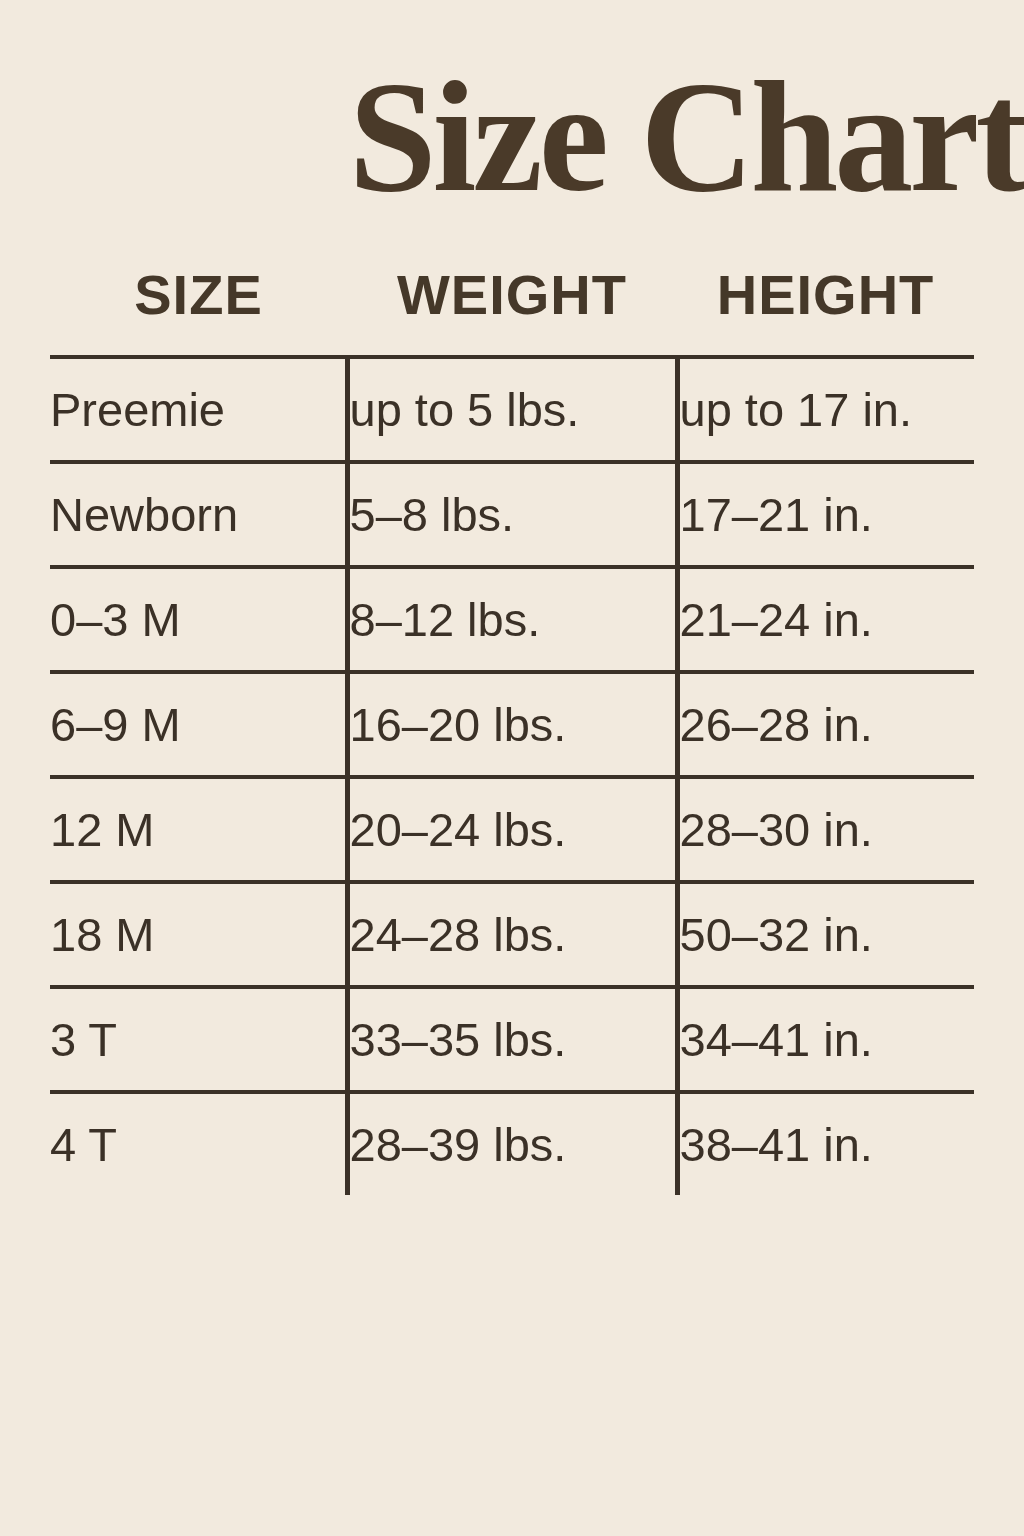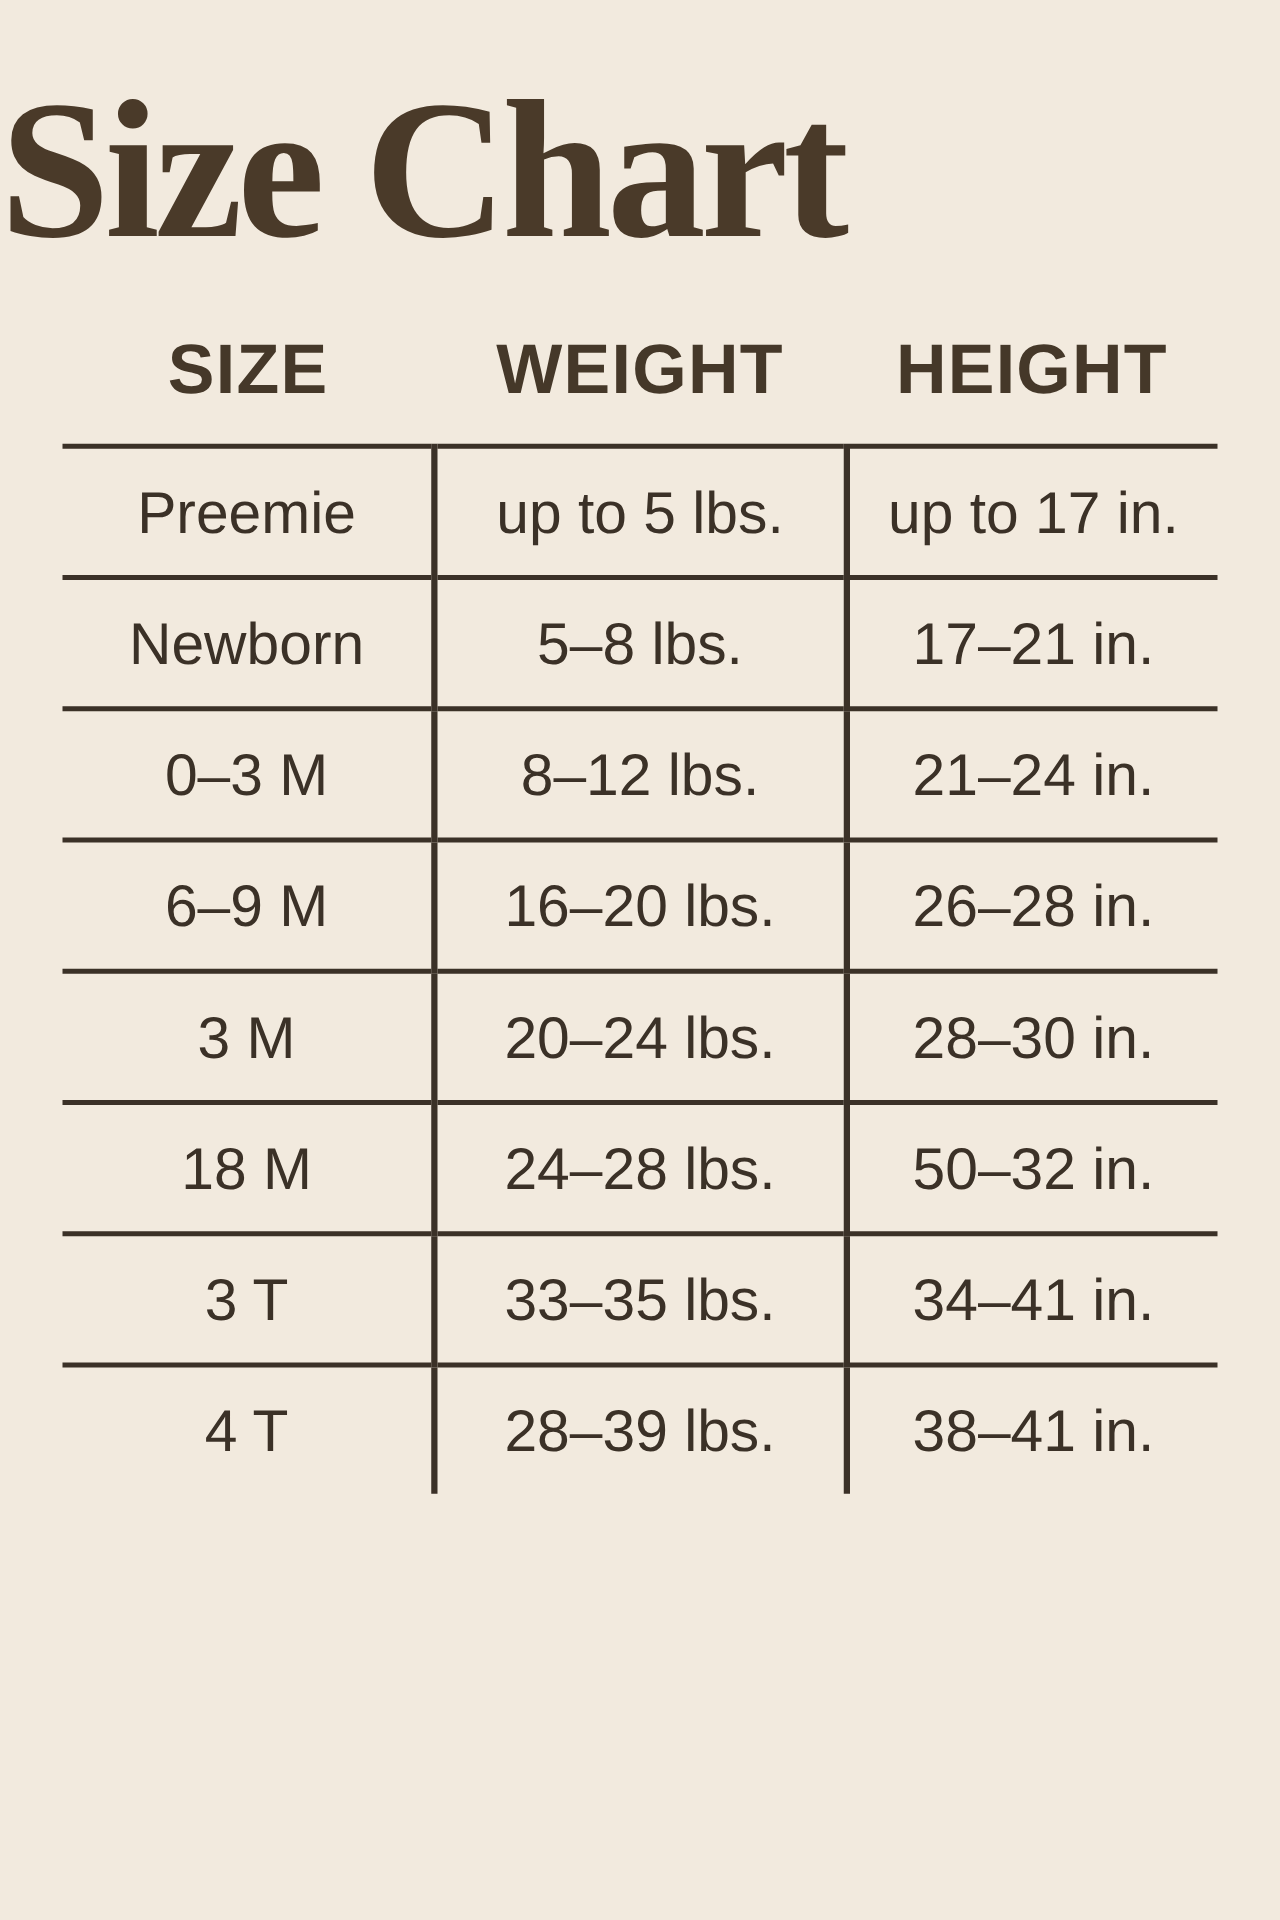--- a/index.html
+++ b/index.html
@@ -14,21 +14,21 @@
     font-family: "Liberation Sans", sans-serif;
     overflow: hidden;
   }
   .page-title {
     margin: 58px 0 0 0;
     font-family: "Liberation Serif", serif;
     font-weight: bold;
     font-size: 158px;
     line-height: 1.0;
     letter-spacing: -4px;
-    text-align: left;
+    text-align: right;
     color: #4a3a29;
   }
   table.size-table {
     border-collapse: collapse;
     table-layout: fixed;
     width: 924px;
     margin: 46px auto 0 auto;
   }
   table.size-table col.c-size   { width: 297px; }
   table.size-table col.c-weight { width: 330px; }
@@ -38,21 +38,20 @@
     font-size: 56px;
     font-weight: bold;
     letter-spacing: 1px;
     text-align: center;
     color: #453829;
     padding: 0 0 28px 0;
     border-bottom: 4px solid #3b3127;
   }
   table.size-table tbody td {
     font-size: 47px;
-    text-align: center;
     vertical-align: middle;
     height: 101px;
     padding: 0;
     color: #3b3127;
     border-bottom: 4px solid #3b3127;
   }
   table.size-table tbody td.mid {
     border-left: 5px solid #3b3127;
     border-right: 5px solid #3b3127;
   }
@@ -93,21 +92,21 @@
       <td>0–3 M</td>
       <td class="mid">8–12 lbs.</td>
       <td>21–24 in.</td>
     </tr>
     <tr>
       <td>6–9 M</td>
       <td class="mid">16–20 lbs.</td>
       <td>26–28 in.</td>
     </tr>
     <tr>
-      <td>3 M</td>
+      <td>12 M</td>
       <td class="mid">20–24 lbs.</td>
       <td>28–30 in.</td>
     </tr>
     <tr>
       <td>18 M</td>
       <td class="mid">24–28 lbs.</td>
       <td>50–32 in.</td>
     </tr>
     <tr>
       <td>3 T</td>

